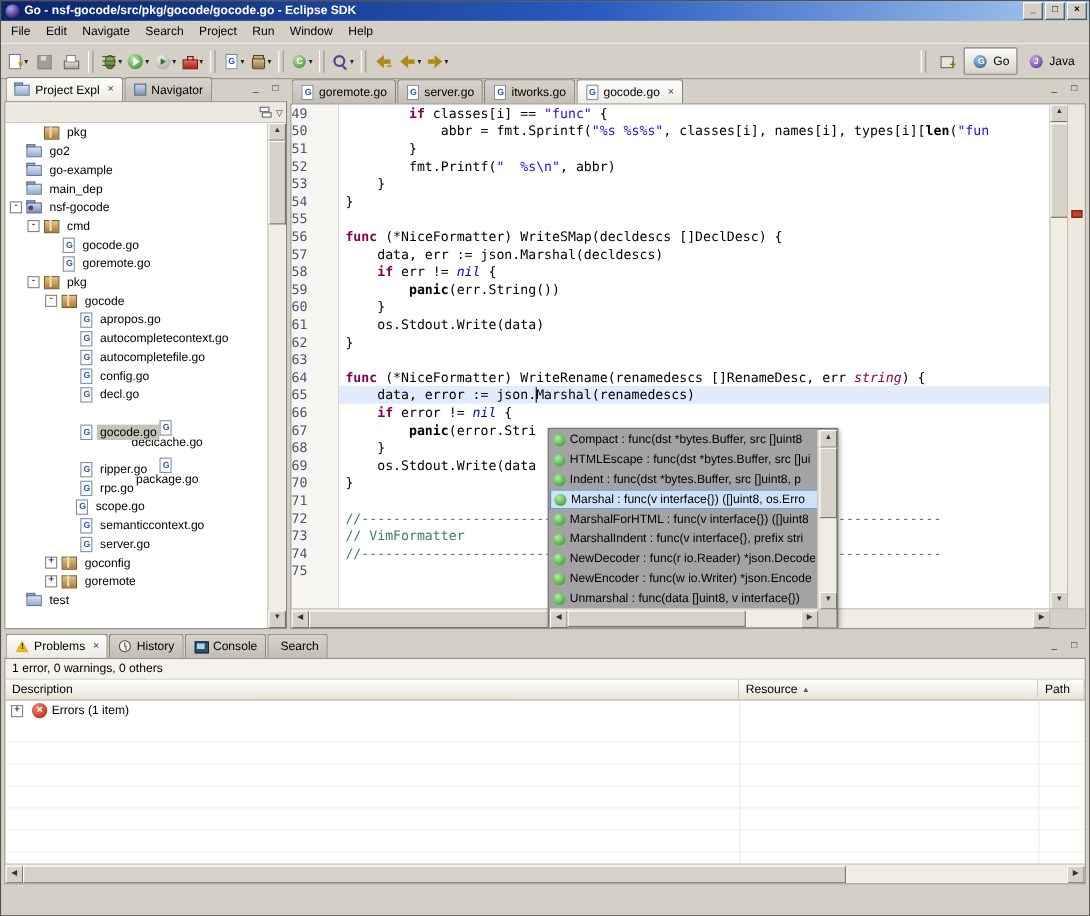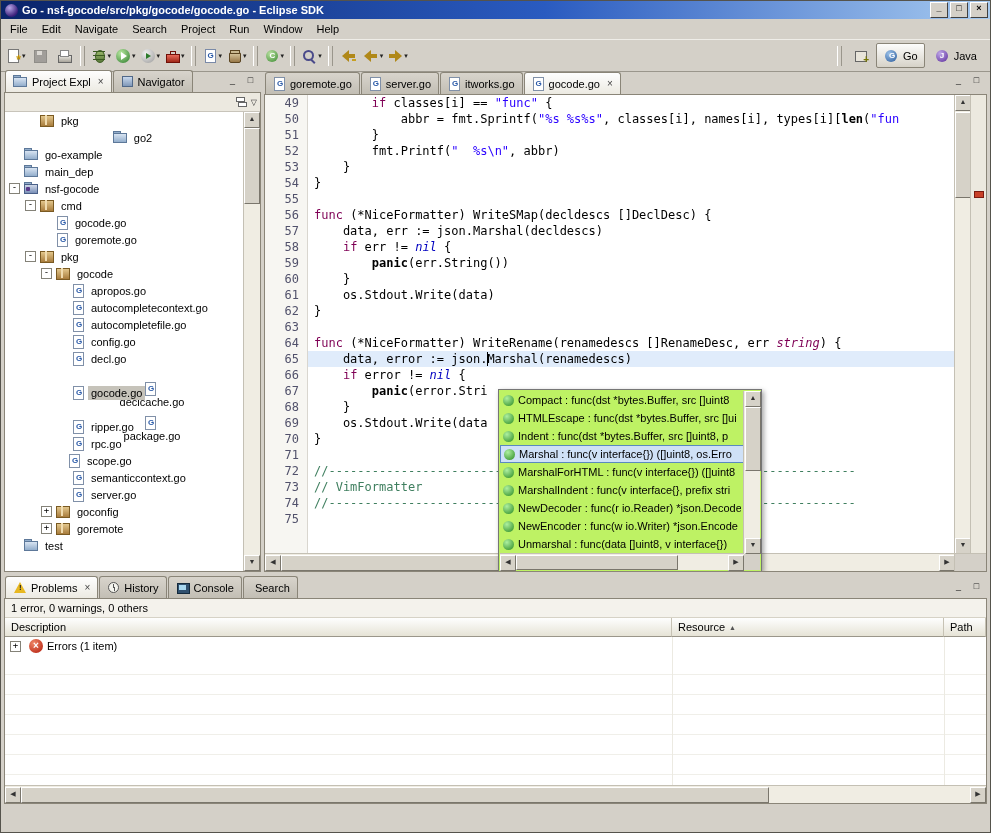--- a/index.html
+++ b/index.html
@@ -120,34 +120,34 @@
   
   .sbar{position:absolute;background:#f0ede3}
   .sb-btn{position:absolute;width:14px;height:14px;background:#d6d2c8;border:1px solid;border-color:#fff #7a766c #7a766c #fff;color:#333;font-size:7px;line-height:12px;text-align:center;cursor:default}
   .sb-thumb{position:absolute;background:#d6d2c8;border:1px solid;border-color:#fff #7a766c #7a766c #fff}
 
   
   .etabrow{height:24px;align-items:flex-end}
   .editor-body{position:absolute;top:24px;left:0;right:0;bottom:0;border:1px solid #8a8578;background:#fff;overflow:hidden}
   .code-area{position:absolute;left:0;top:0;right:31px;bottom:17px;overflow:hidden;background:linear-gradient(to right,#f7f6f2 0,#f7f6f2 42px,#d9d6cf 42px,#d9d6cf 43px,#fff 43px);font-family:"DejaVu Sans Mono",monospace;font-size:12px}
   .code-row{height:16px;line-height:16px;display:flex}
-  .gut{width:34px;flex:0 0 34px;text-align:right;padding-right:9px;color:#51516b}
+  .gut{width:34px;flex:0 0 34px;text-align:left;padding-right:9px;color:#51516b}
   .code-text{flex:1;white-space:pre;position:relative;padding-left:6px}
   .code-text.current-line{background:#e0ecfb}
   .caret{position:absolute;top:1px;left:calc(6px + 24ch);width:1px;height:14px;background:#000}
-  .seg-p{color:#000}.seg-k{color:#7f0055;font-weight:normal}.seg-s{color:#2a00ff}.seg-c{color:#3f7f5f}
+  .seg-p{color:#000}.seg-k{color:#7f0055;font-weight:bold}.seg-s{color:#2a00ff}.seg-c{color:#3f7f5f}
   .seg-n{color:#0000c0;font-style:italic}.seg-t{color:#7f0055;font-style:italic}.seg-b{color:#000;font-weight:bold}
   .ed-vscroll{top:0;right:15px;bottom:17px;width:16px;border-left:1px solid #c4c0b4}
   .ed-ruler{position:absolute;top:0;right:0;bottom:17px;width:15px;background:#ece9df;border-left:1px solid #c4c0b4}
   .ruler-mark{position:absolute;left:3px;width:8px;height:5px;background:#c84028;border:1px solid #7a1a10}
   .ed-hscroll{left:0;right:31px;bottom:0;height:17px;border-top:1px solid #c4c0b4}
   .ed-corner{position:absolute;right:0;bottom:0;width:31px;height:17px;background:#d4d0c8;border-top:1px solid #c4c0b4;border-left:1px solid #c4c0b4}
 
   
-  .popup{position:absolute;left:233px;top:294px;width:262px;height:181px;background:#bef264;border:1px solid #767676;box-shadow:2px 2px 5px rgba(0,0,0,.35);z-index:60}
+  .popup{position:absolute;left:233px;top:294px;width:262px;height:181px;background:#a3a3a3;border:1px solid #767676;box-shadow:2px 2px 5px rgba(0,0,0,.35);z-index:60}
   .pp-items{position:absolute;top:1px;left:1px;right:17px;bottom:17px;overflow:hidden}
   .pp-item{height:18px;display:flex;align-items:center;padding:0 3px;white-space:nowrap;box-sizing:border-box;cursor:default}
   .pp-item.selected{background:#cfe1f7;border:1px solid #5a8ac0}
   .pp-label{overflow:hidden}
   .pp-vscroll{top:1px;right:1px;bottom:17px;width:16px;border-left:1px solid #c4c0b4}
   .pp-hscroll{left:1px;right:17px;bottom:1px;height:16px;border-top:1px solid #c4c0b4}
   .pp-corner{position:absolute;right:1px;bottom:1px;width:16px;height:16px;background:#d4d0c8}
 
   
   .summary{height:18px;background:#f4f2ec;border-bottom:1px solid #d6d2c6;display:flex;align-items:center;padding:0 6px}
@@ -291,21 +291,21 @@
         <div class="view-strip">
           <span class="ic-collapseall"></span>
           <span style="font-size:8px;color:#333">▽</span>
         </div>
         <div class="tree">
             <div class="tree-row" style="padding-left: 20px;">
               <span class="exp-sp"></span>
               <span class="ic-package"></span>
               <span class="tlabel">pkg</span>
             </div>
-            <div class="tree-row" style="padding-left: 4px; justify-content: center;">
+            <div class="tree-row" style="padding-left: 4px;">
               <span class="exp-sp"></span>
               <span class="ic-folder"></span>
               <span class="tlabel">go2</span>
             </div>
             <div class="tree-row" style="padding-left: 4px;">
               <span class="exp-sp"></span>
               <span class="ic-folder"></span>
               <span class="tlabel">go-example</span>
             </div>
             <div class="tree-row" style="padding-left: 4px;">

